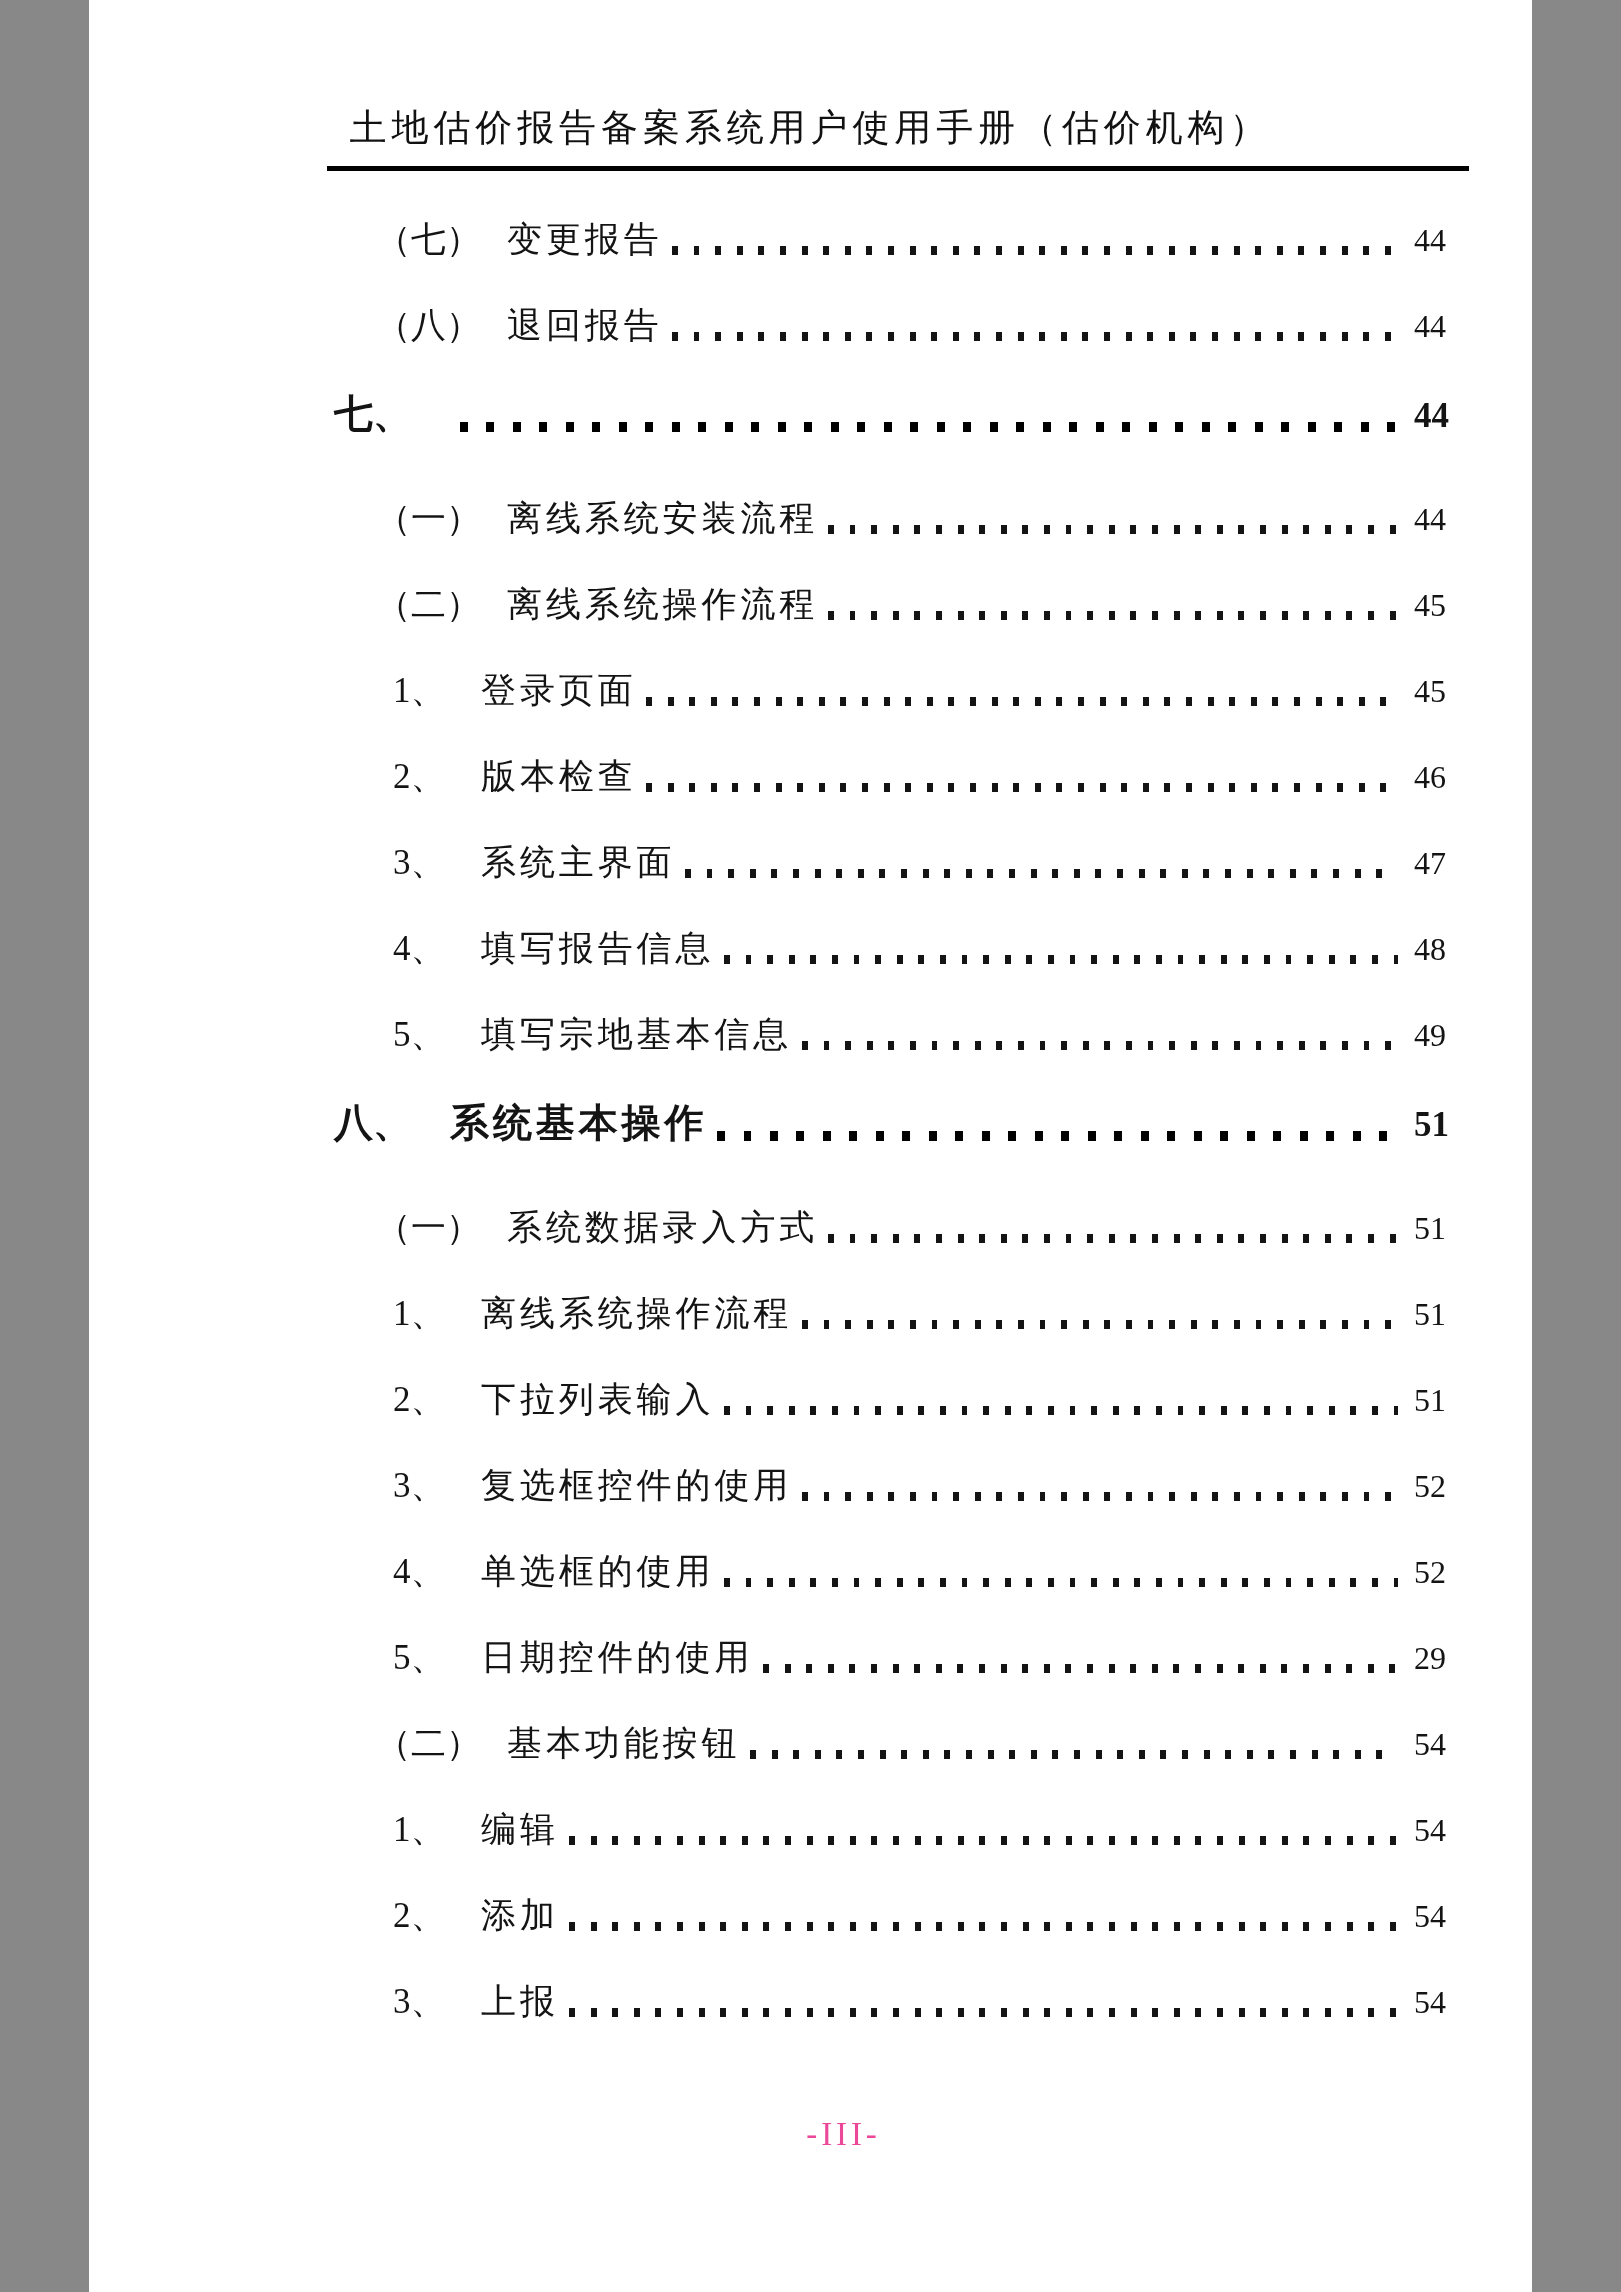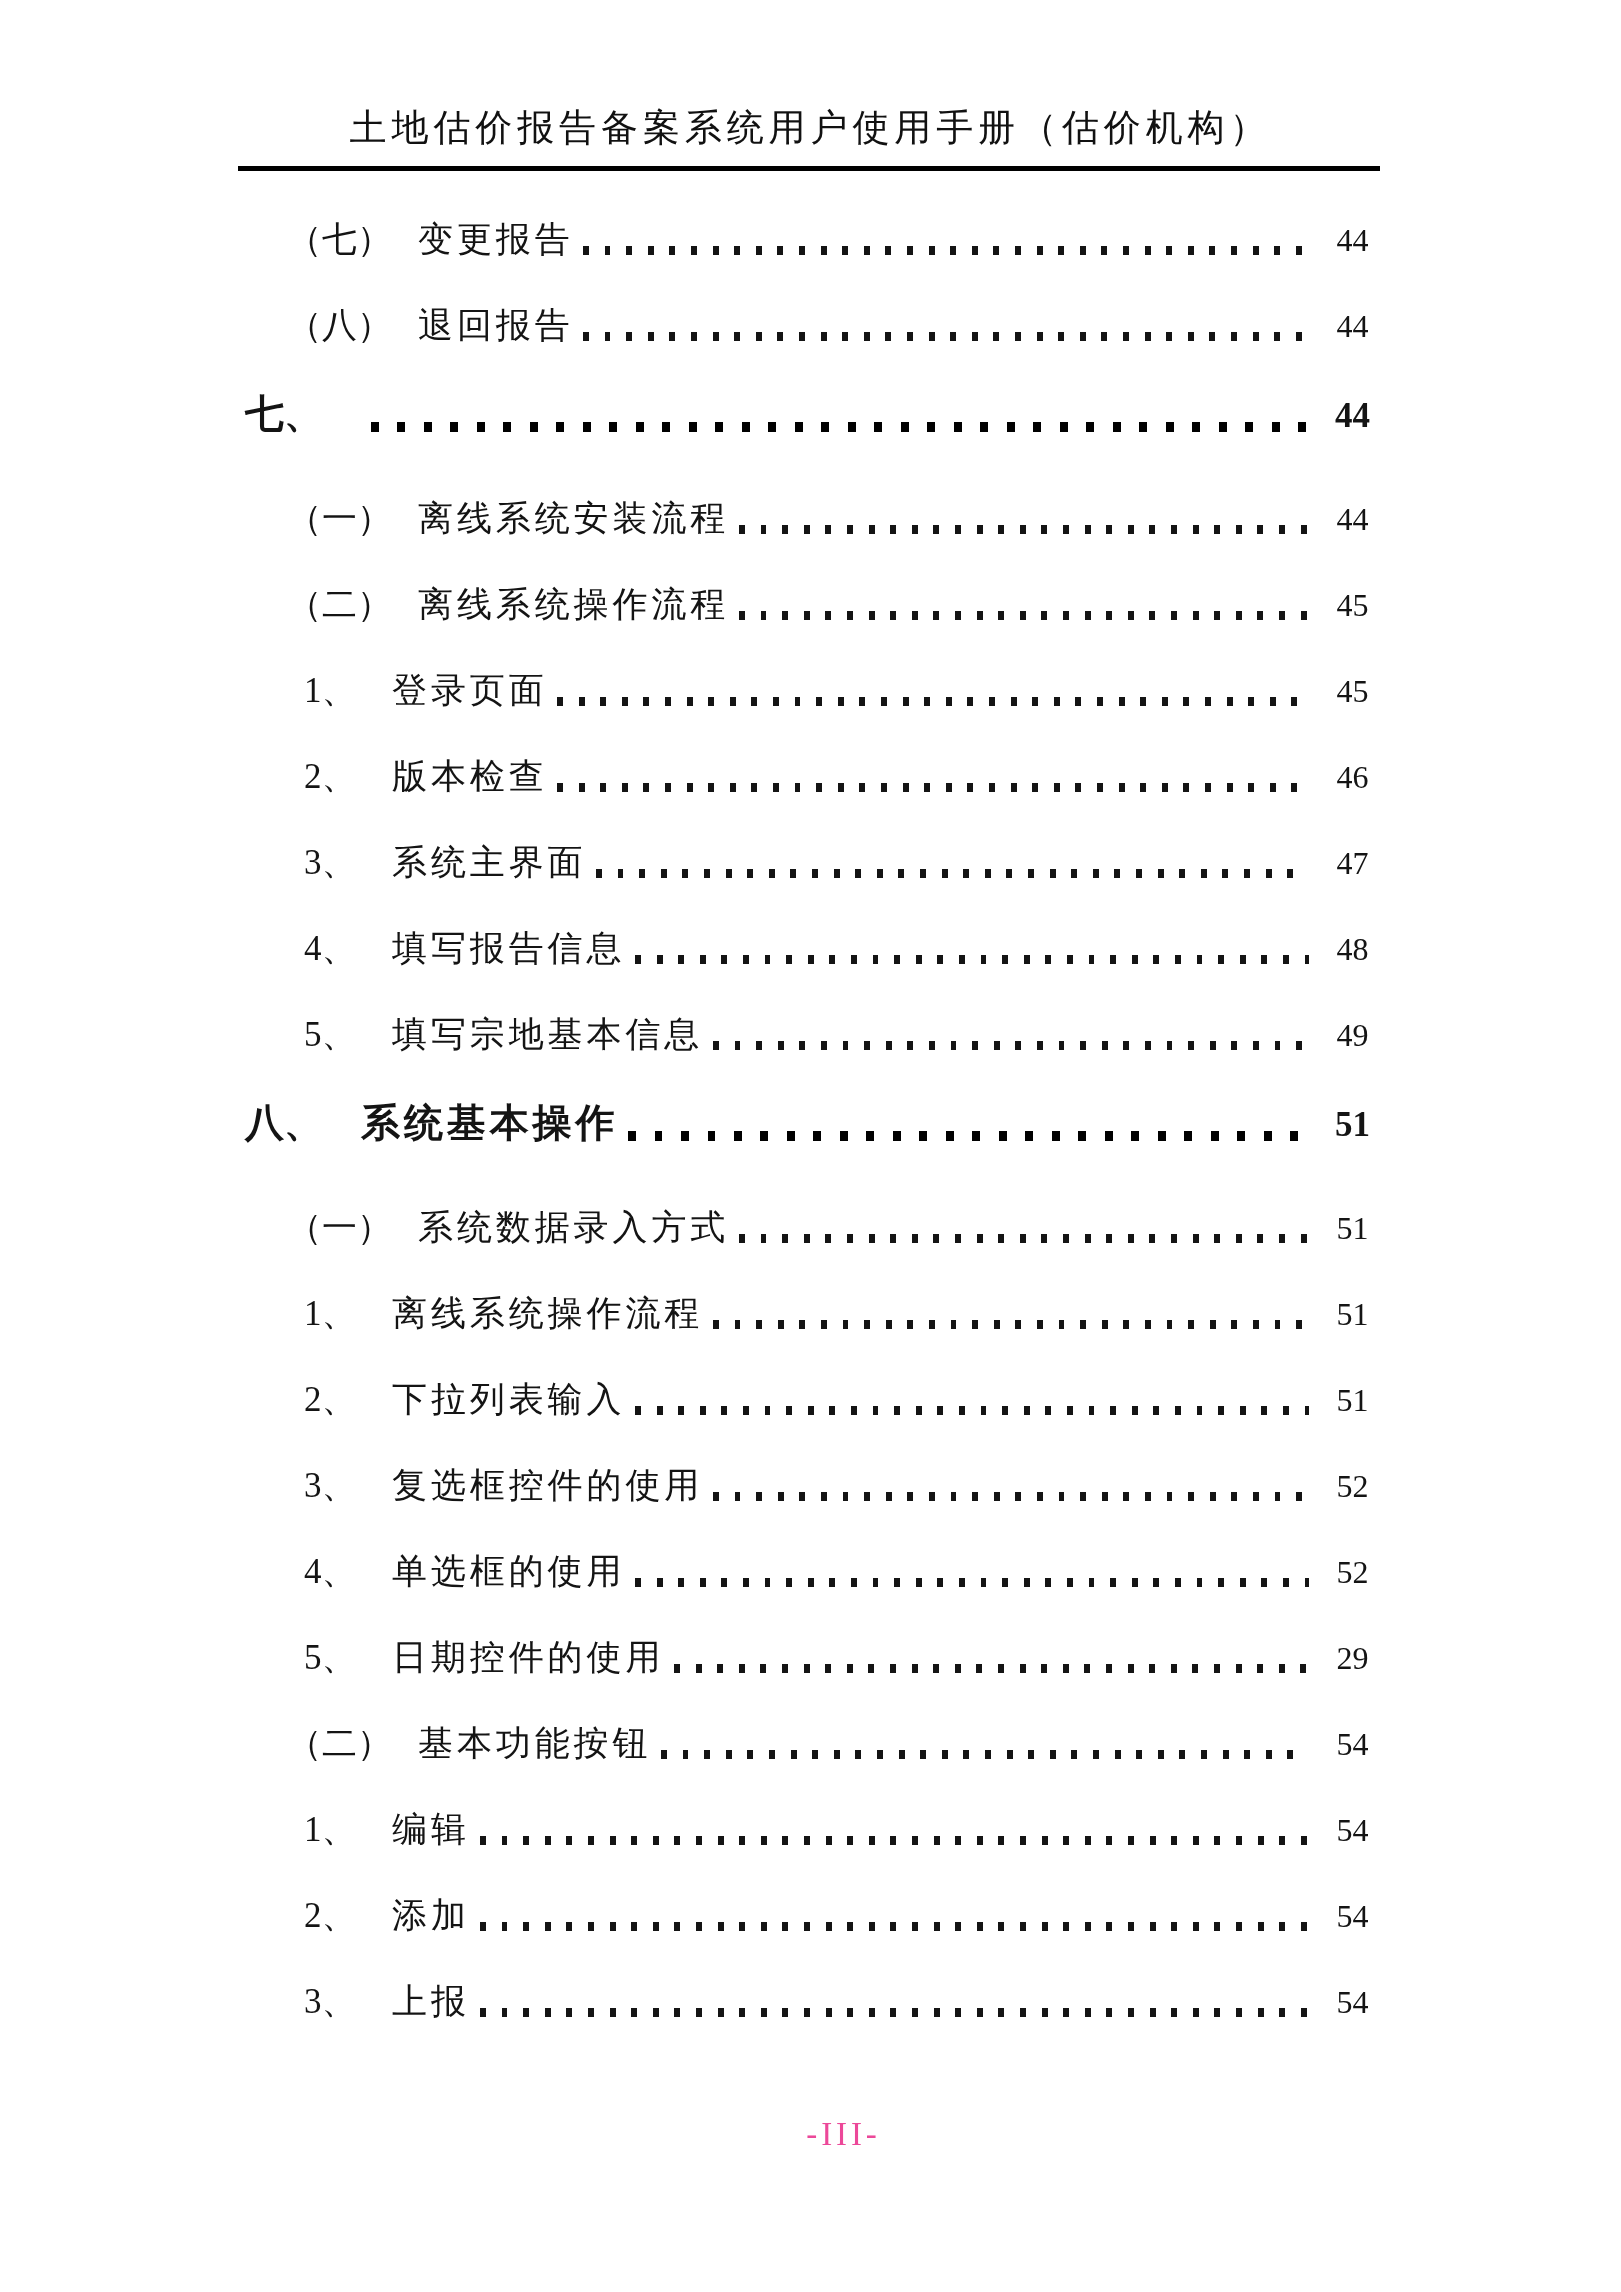--- a/index.html
+++ b/index.html
@@ -1,18 +1,18 @@
 <!DOCTYPE html>
 <html><head>
 <meta charset="utf-8">
 <style>
   html,body { margin:0; padding:0; background:#888; }
   .page {
     position:relative;
-    width:1621px; height:2293px;
+    width:1443px; height:2293px;
     margin:0 auto;
     background:#ffffff;
     font-family:"Liberation Serif","DejaVu Serif",serif;
     color:#141414;
     overflow:hidden;
   }
 
   
   .header-title {
     position:absolute;
@@ -51,21 +51,21 @@
   .toc-row .leader {
     flex:1 1 auto;
     height:8.8px;
     align-self:flex-end;
     margin:0 15.7px 9.8px 9.8px;
     background:repeating-linear-gradient(to right,#141414 0 5.9px,transparent 5.9px 21.6px);
   }
   .toc-row .pagenum {
     flex:none;
     width:55px;
-    text-align:center;
+    text-align:left;
     font-size:32px;
   }
 
   .level-1 { padding-left:245px; font-weight:bold; font-size:39px; line-height:54px; margin-top:14.7px; margin-bottom:51px; }
   .level-1 .label   { width:116px; }
   .level-1 .leader  { height:9.8px; margin-bottom:10.8px;
                       background:repeating-linear-gradient(to right,#000 0 7.8px,transparent 7.8px 26.5px); }
   .level-1 .pagenum { font-size:35px; }
 
   .level-2 { padding-left:287px; }

